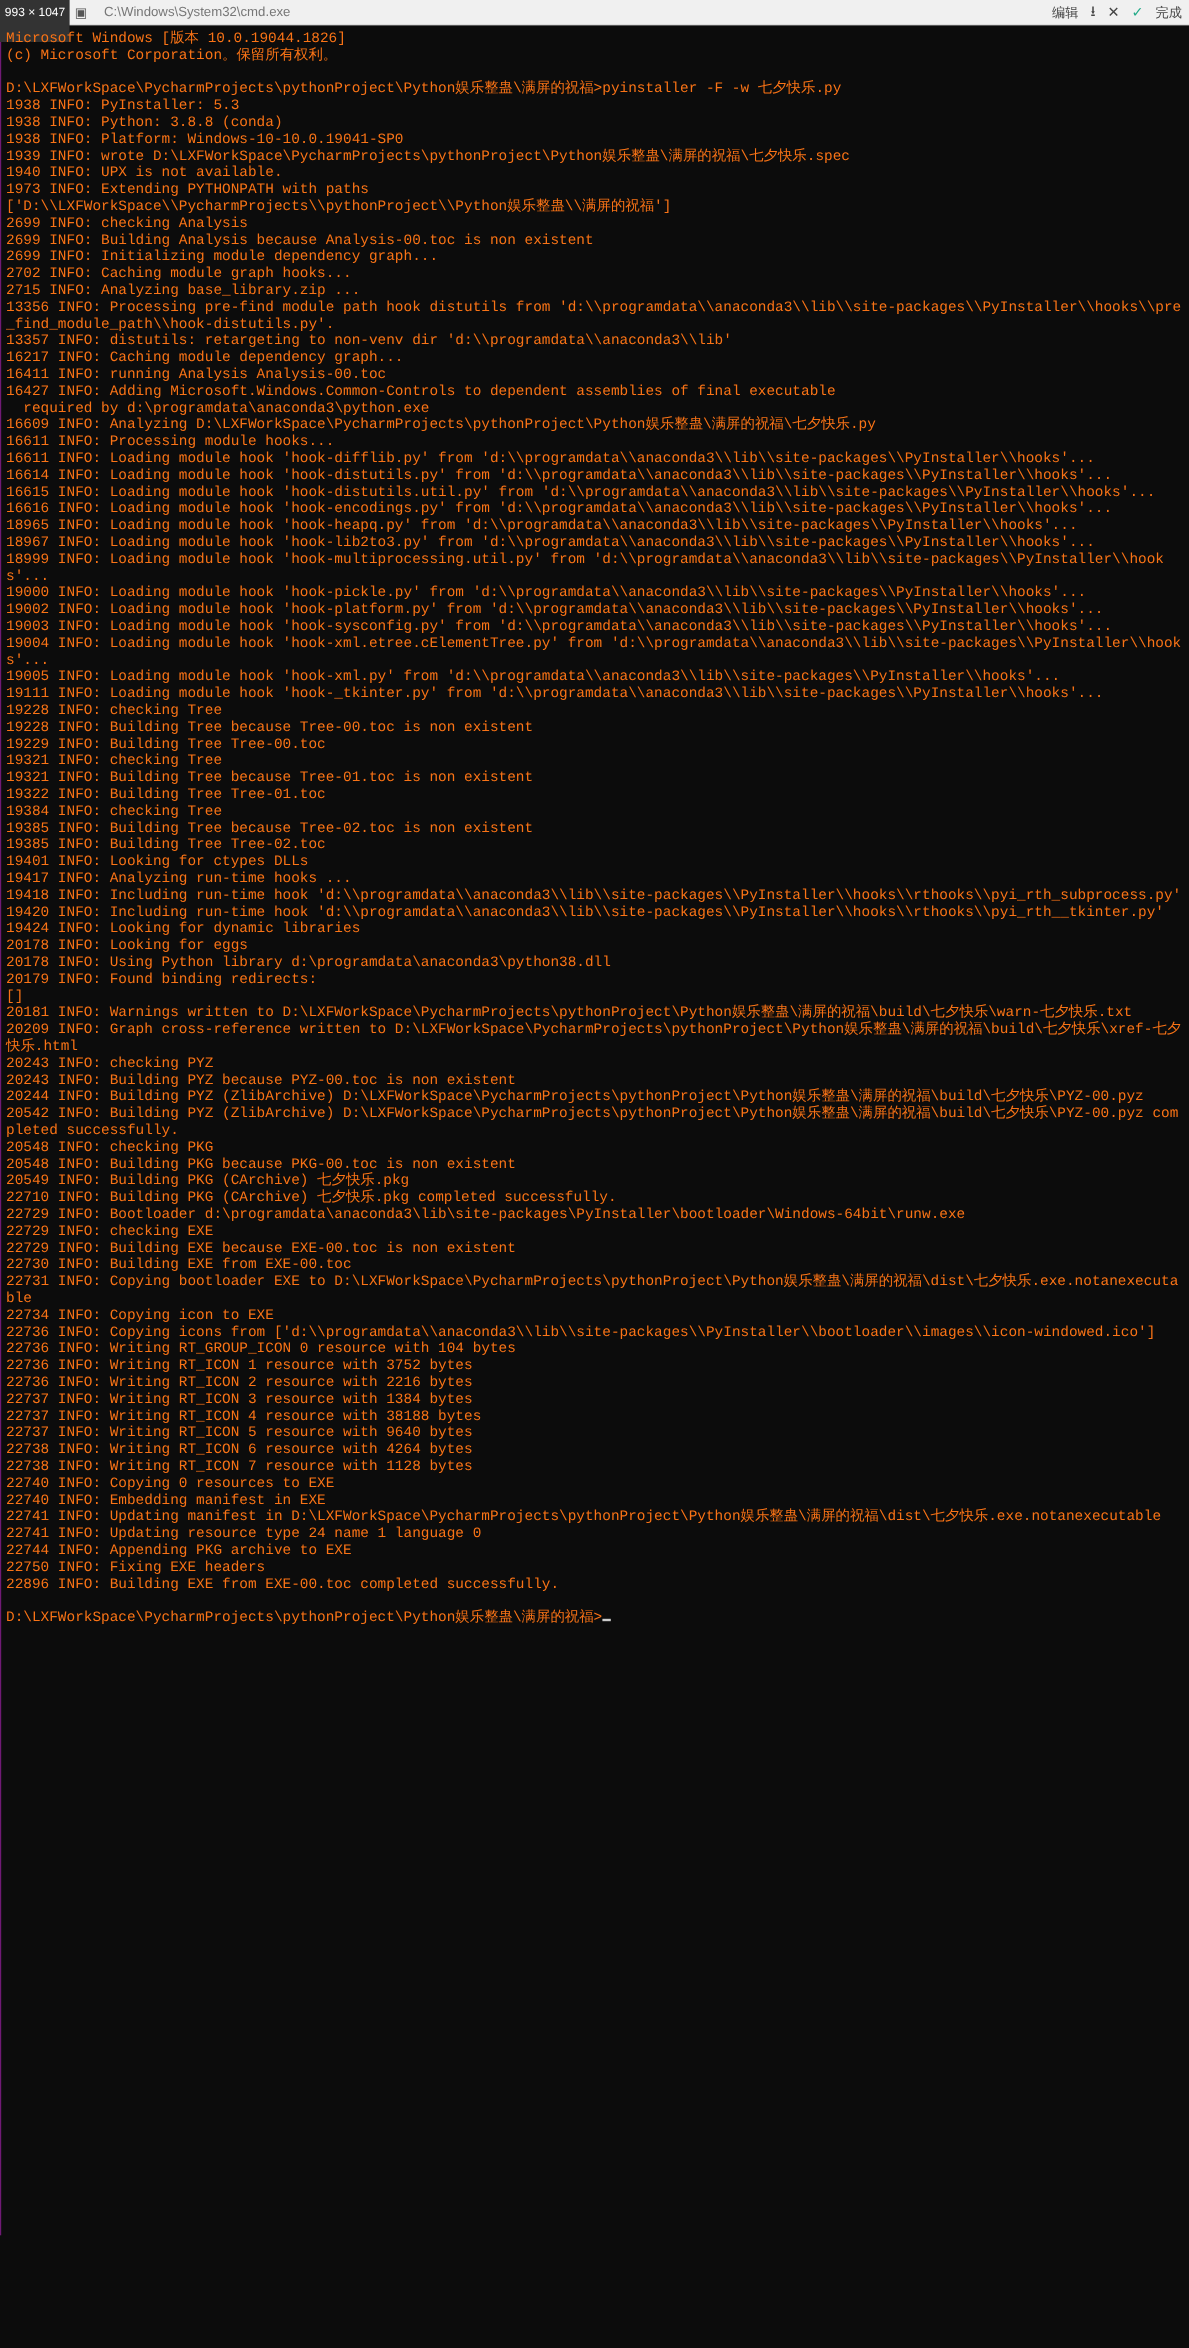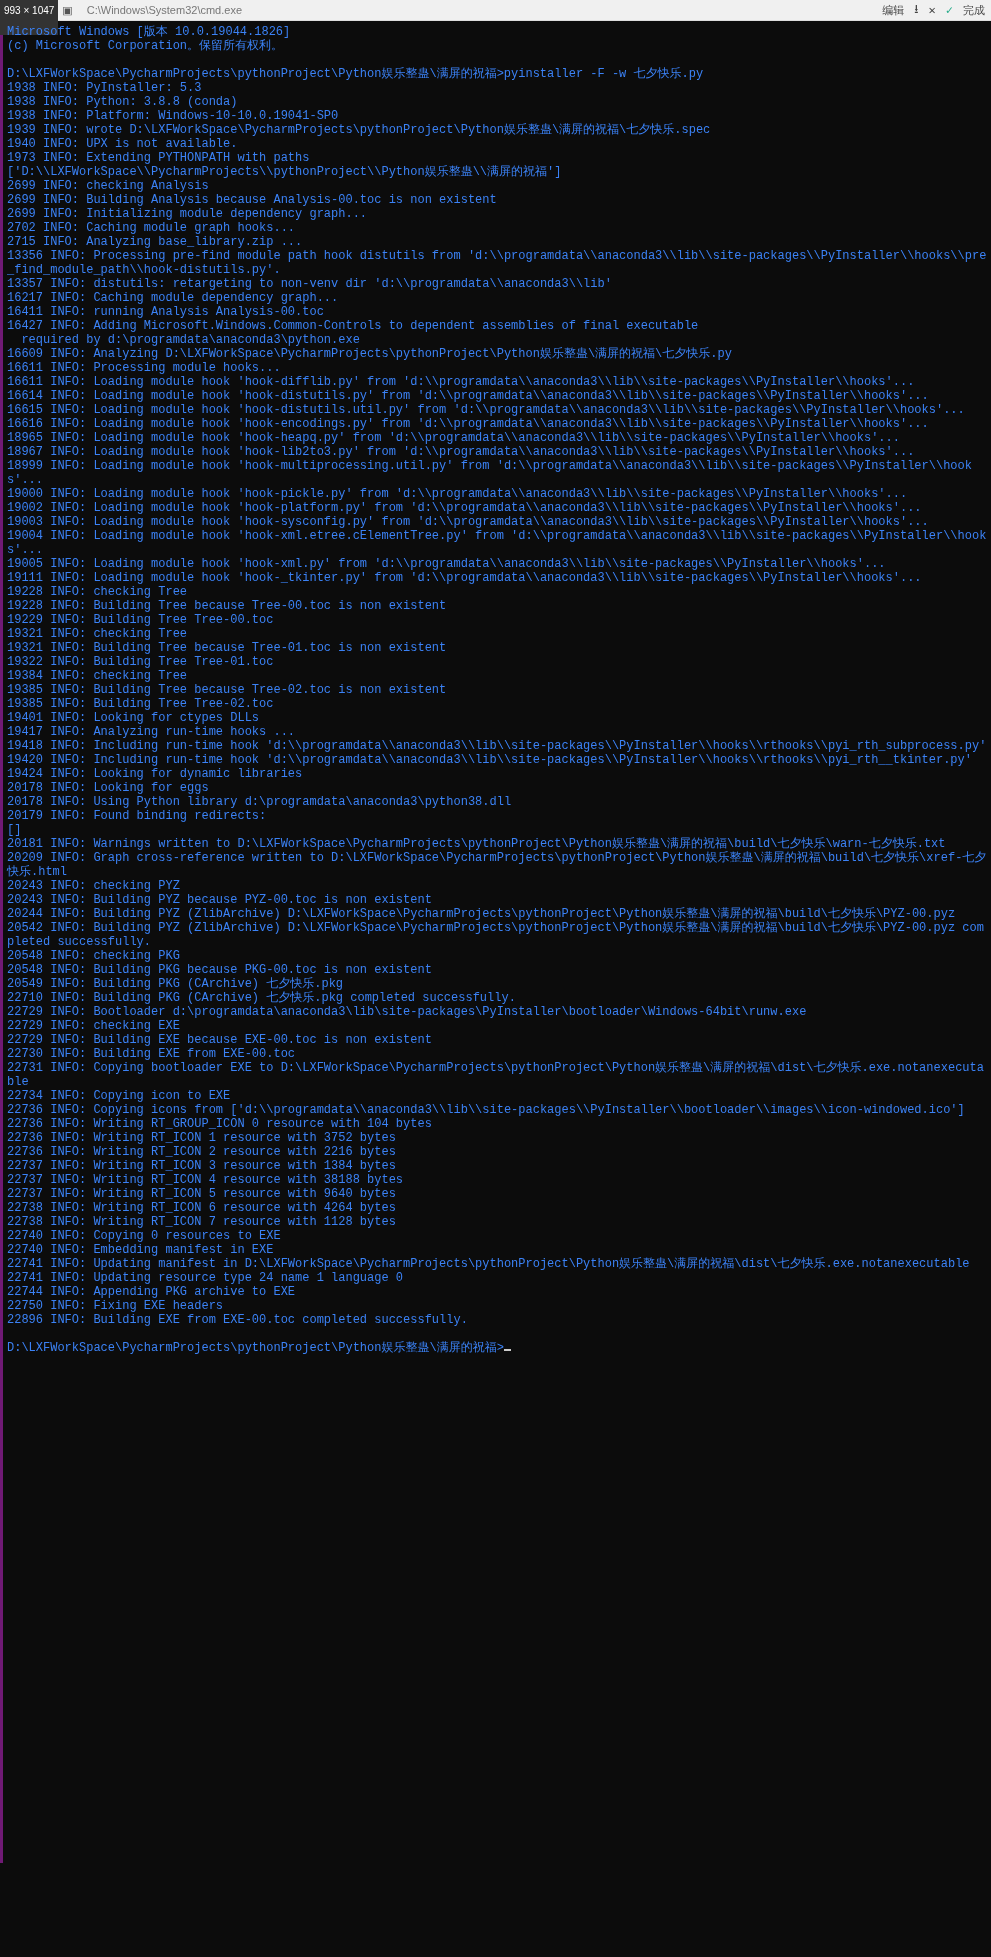--- a/index.html
+++ b/index.html
@@ -24,29 +24,29 @@
   .dim-badge {
     background: #333;
     color: #fff;
     padding: 19px 4px;
     font-size: 10px;
     margin-right: 4px;
   }
   .title-path { flex: 0 0 auto; margin-left: 14px; color:#777; }
   .top-spacer { flex: 1; }
   .top-actions { display:flex; gap:10px; align-items:center; padding:0 6px; color:#444; }
-  .top-actions span { cursor:default;font-family:Liberation Mono, monospace; }
+  .top-actions span { cursor:default; }
   .top-icon { font-size:12px; }
   .terminal {
-    color: #3b82f6;
+    color: #f97316;
     padding: 4px 2px 4px 4px;
     line-height: 14px;
     white-space: pre-wrap;
     word-break: break-all;
-    border-left: 3px solid #701a75;
+    border-left: 1px solid #701a75;
   }
   .cursor { display:inline-block; width:7px; height:2px; background:#ccc; vertical-align:baseline; }
 </style>
 </head>
 <body>
 
 <div class="top-bar">
   <span class="dim-badge">993 × 1047</span>
   <span>▣</span>
   <span class="title-path">C:\Windows\System32\cmd.exe</span>

